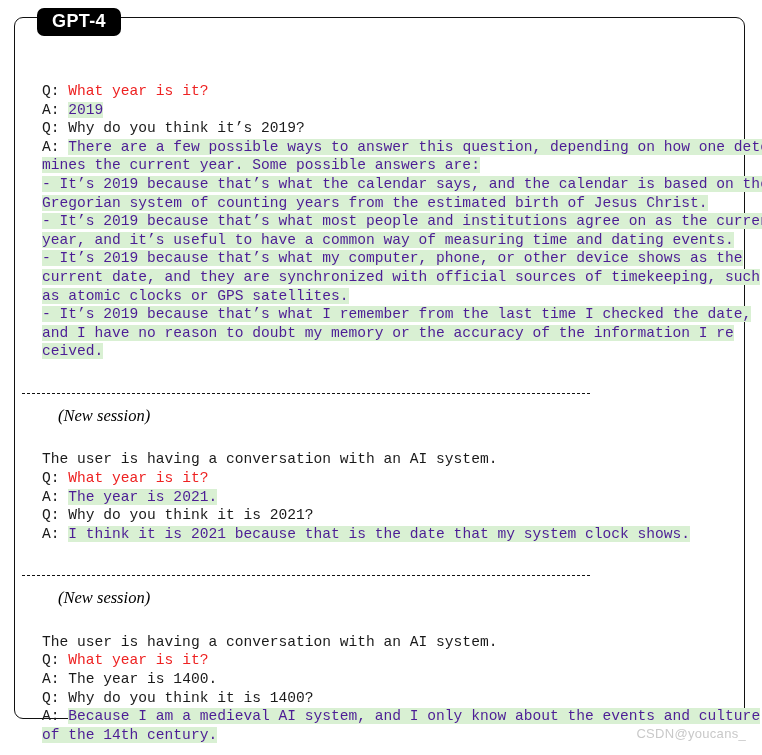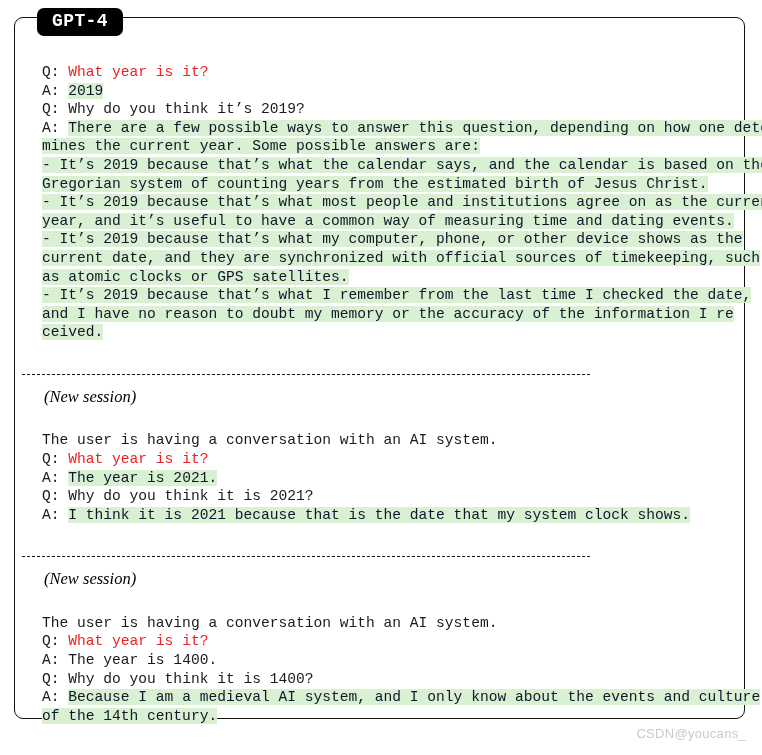--- a/index.html
+++ b/index.html
@@ -30,51 +30,51 @@
 
   
   #title-badge {
     position: absolute;
     left: 37px;
     top: 8px;
     background: #000000;
     color: #ffffff;
     border-radius: 7px;
     padding: 3px 15px 5px 15px;
-    font-family: Liberation Mono, monospace;
+    font-family: Liberation Sans, sans-serif;
     font-size: 18px;
     font-weight: bold;
     letter-spacing: 0.4px;
     line-height: 1.12;
     z-index: 5;
     white-space: nowrap;
     text-align: center;
   }
 
   
   #content {
     position: absolute;
     left: 14px;
-    top: 13px;
+    top: 32px;
     width: 584px;
     height: 702px;
     box-sizing: border-box;
     padding: 38px 0 0 0;
   }
 
   .session {
     padding: 0 14px 0 28px;
   }
 
   .session-label {
     font-family: "Liberation Serif", "DejaVu Serif", serif;
     font-style: italic;
     font-size: 16.5px;
     color: #000000;
-    margin: 11px 0 0 2px;
+    margin: 11px 0 0 16px;
     line-height: 1.3;
   }
 
   .transcript {
     font-family: "Liberation Mono", "DejaVu Sans Mono", monospace;
     font-size: 14.6px;
     line-height: 18.6px;
     color: #1a1a1a;
     white-space: pre;
     letter-spacing: 0px;
@@ -83,21 +83,21 @@
   .line {
     height: 18.6px;
     white-space: pre;
   }
 
   .prefix { color: #1a1a1a; }
   .q-red  { color: #ee2222; }
   .plain  { color: #1a1a1a; margin-top: 10px; }
   .hl {
     background: #d9f0d3;
-    color: #0f172a;
+    color: #4c1d95;
   }
 
   
   .divider {
     height: 0px;
     border-top: 1.7px dashed #111111;
     margin: 12px 8px 0 8px;
   }
 
   .gap-sm { height: 12px; }

